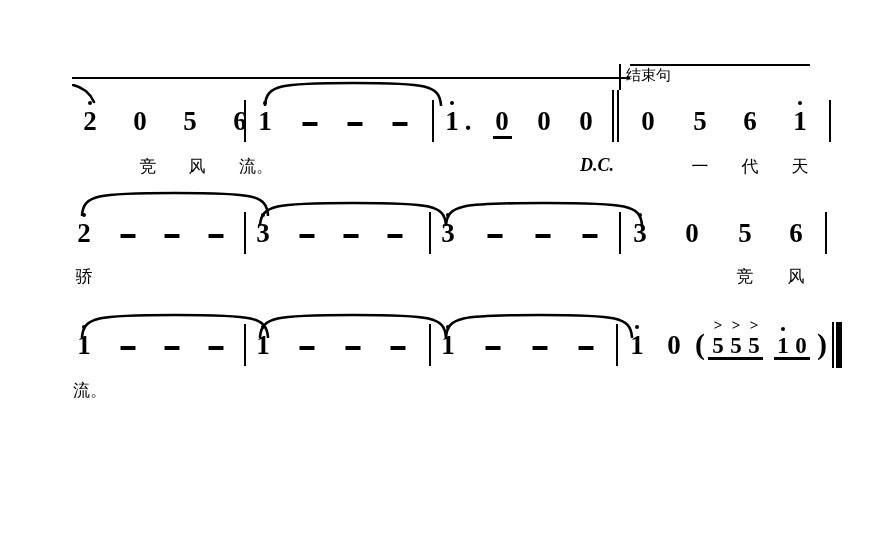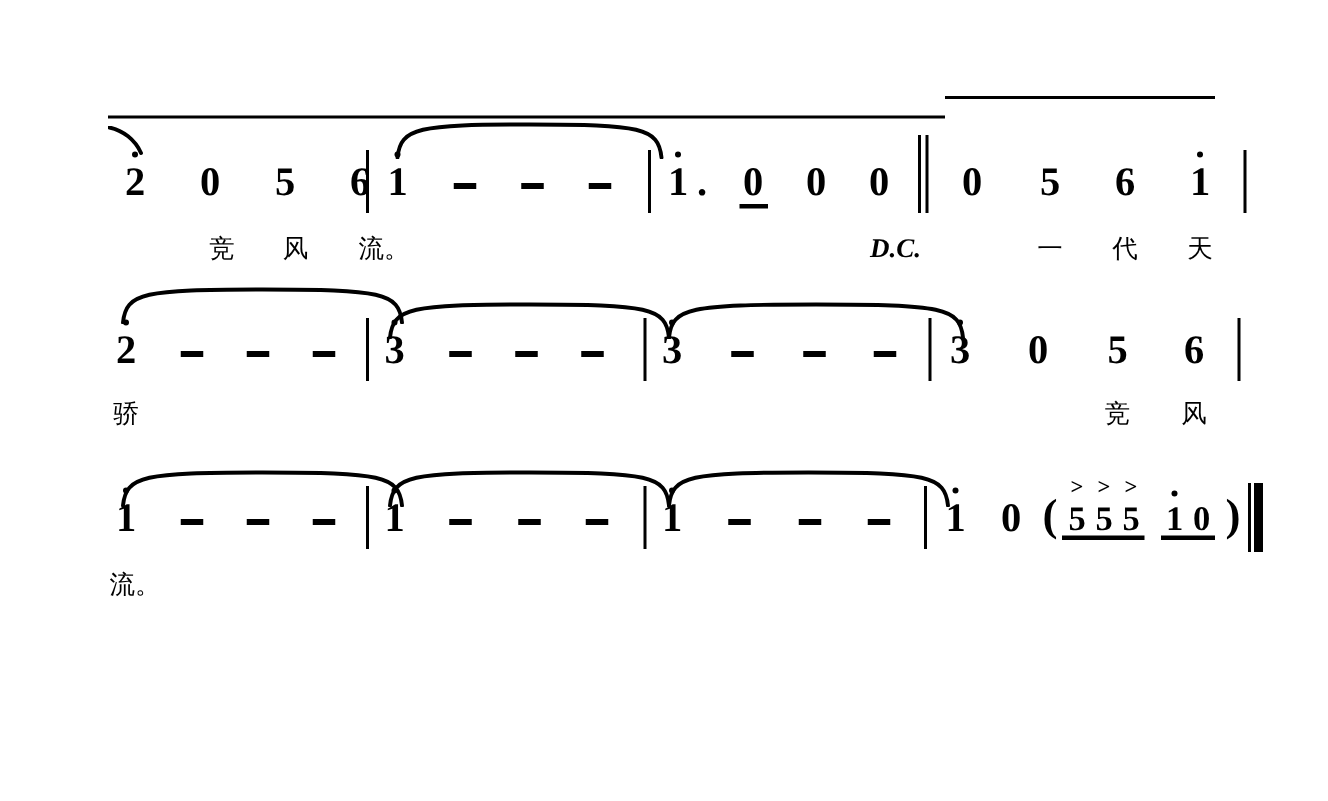--- a/index.html
+++ b/index.html
@@ -174,20 +174,23 @@
   }
 </style>
 </head>
 <body>
 
 <div id="sheet">
 
   <div class="toprule" style="left:72px; top:77px; width:558px;"></div>
   <div class="toprule" style="left:630px; top:64px; width:180px;"></div>
 
+  <div class="rehearsal-box" style="left:619px; top:64px; width:84px; height:26px; border-top:none;">
+    <span>结束句</span>
+  </div>
 
   <div class="abs" style="left:0; top:0; width:885px; height:180px;">
 
     <svg class="arc" style="left:72px; top:84px;" width="30" height="20" viewBox="0 0 30 20">
       <path d="M1,1 C10,3 18,9 22,18" stroke="#000" stroke-width="2.6" fill="none" stroke-linecap="round"></path>
     </svg>
 
     <div class="note big" style="left:90px; top:108px;">2</div>
     <div class="oct-dot" style="left:90px; top:101px;"></div>
     <div class="note big" style="left:140px; top:108px;">0</div>

